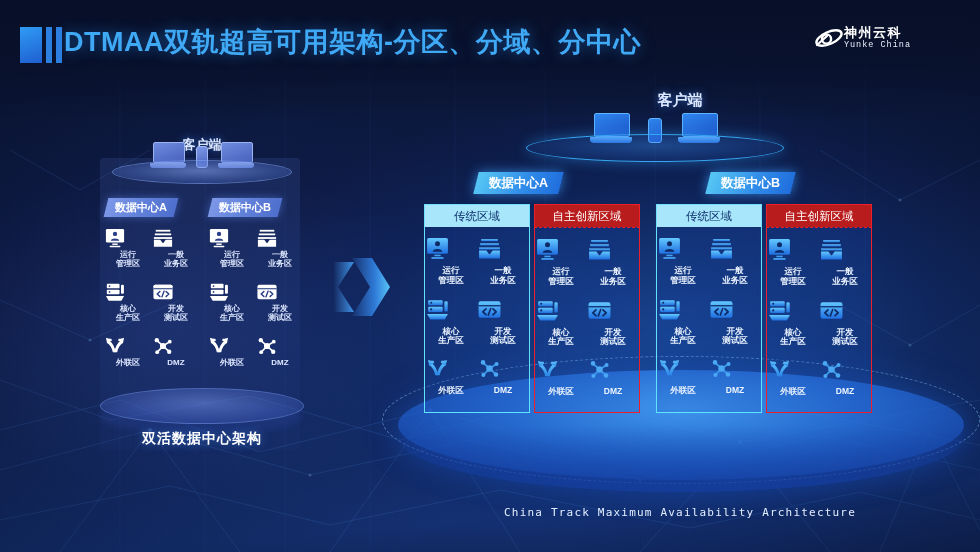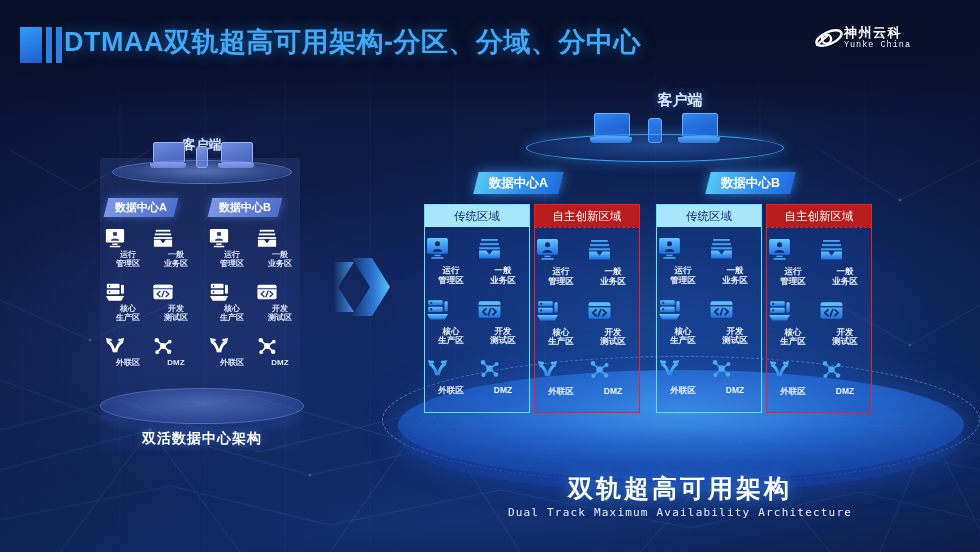--- a/index.html
+++ b/index.html
@@ -849,17 +849,16 @@
                     <circle cx="5.6" cy="17.8" r="2.1"></circle>
                     <circle cx="18.8" cy="17.3" r="2.4"></circle>
                   </g>
                 </svg></span>
             <div class="zlabel">DMZ</div>
           </div>
         </div>
       </div>
     </div>
 
-    <div class="r-cap-cn">双轨超高可用架构</div>
-    <div class="r-cap-en">Dual Track Maximum Availability Architecture</div>
+    <div class="r-cap-en">China Track Maximum Availability Architecture</div>
   </div>
 
 </div>
 
 </body></html>

